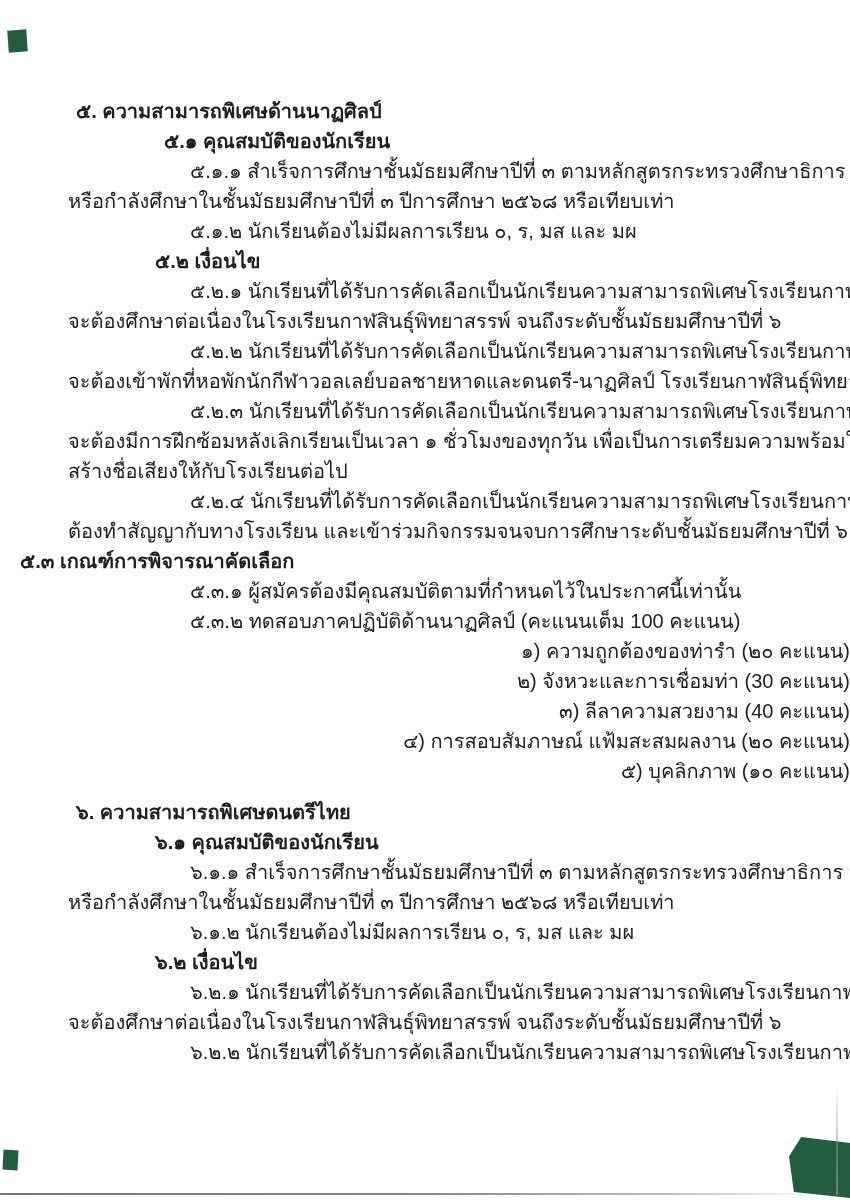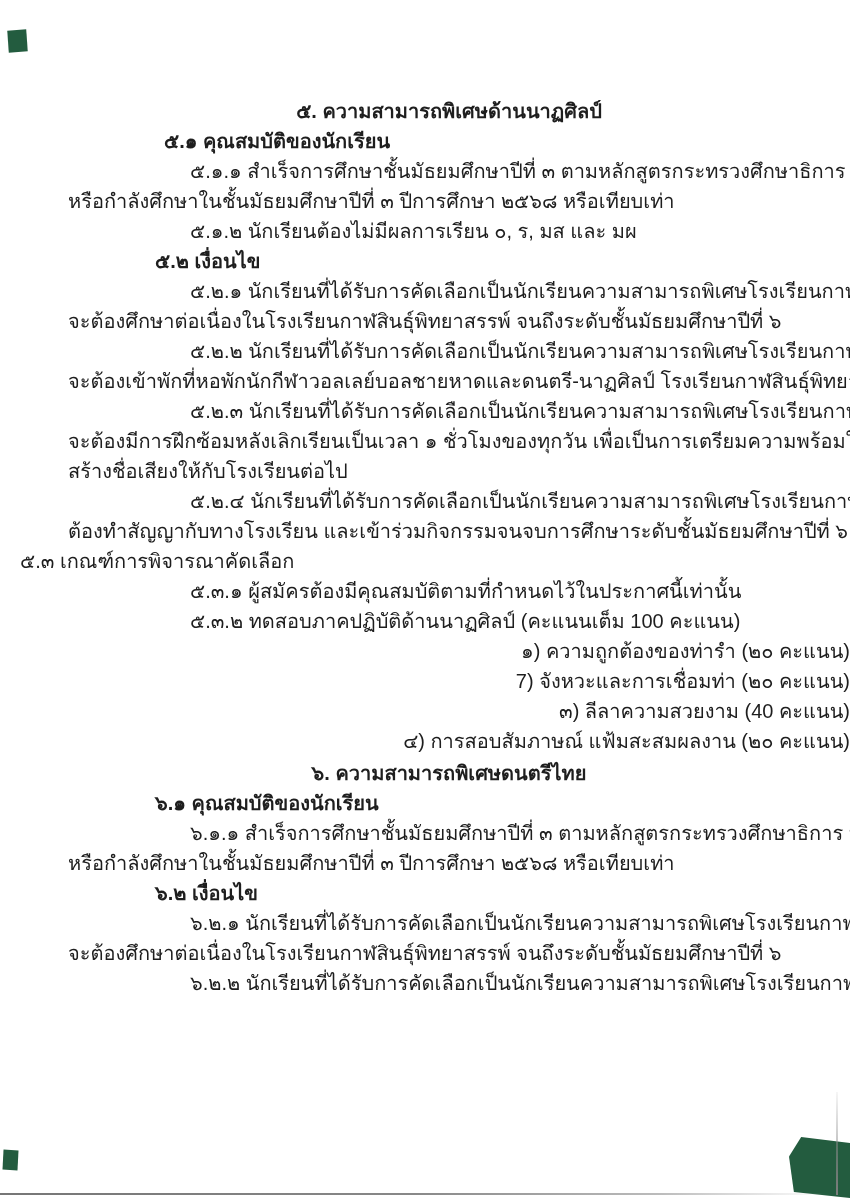--- a/index.html
+++ b/index.html
@@ -11,26 +11,26 @@
     overflow:hidden;
     font-family:"Liberation Sans","DejaVu Sans",sans-serif;
   }
   .doc{position:absolute;top:96px;left:0;width:100%;}
   .line{
     height:30px;line-height:30px;
     font-size:20px;color:#1e1e1e;
     white-space:nowrap;
     -webkit-font-smoothing:antialiased;
   }
-  .indent-h1  {padding-left:48px;font-weight:bold;text-align:center;}
+  .indent-h1  {padding-left:76px;font-weight:bold;}
   .indent-h2  {padding-left:155px;font-weight:bold;}
   .indent-num {padding-left:190px;}
   .indent-cont{padding-left:68px;}
   .indent-item{padding-left:115px;text-align:right;}
-  .gap-before {margin-top:2px;}
+  .gap-before {margin-top:11px;}
 
   
   .mark-tl{position:absolute;left:8px;top:30px;width:19px;height:22px;transform:rotate(-4deg);}
   .mark-bl{position:absolute;left:3px;top:1150px;width:15px;height:20px;transform:rotate(3deg);}
   .mark-br{
     position:absolute;left:789px;top:1137px;width:61px;height:61px;
     clip-path:polygon(20% 0%,100% 10%,100% 100%,8% 90%,0% 32%);
   }
   .edge-bottom{
     position:absolute;left:0;top:1193px;width:826px;height:2px;
@@ -58,31 +58,33 @@
       <div class="line indent-h2" style="font-weight: bold;">๕.๒ เงื่อนไข</div>
       <div class="line indent-num">๕.๒.๑ นักเรียนที่ได้รับการคัดเลือกเป็นนักเรียนความสามารถพิเศษโรงเรียนกาฬสินธุ์พิทยาสรรพ์</div>
       <div class="line indent-cont">จะต้องศึกษาต่อเนื่องในโรงเรียนกาฬสินธุ์พิทยาสรรพ์ จนถึงระดับชั้นมัธยมศึกษาปีที่ ๖</div>
       <div class="line indent-num">๕.๒.๒ นักเรียนที่ได้รับการคัดเลือกเป็นนักเรียนความสามารถพิเศษโรงเรียนกาฬสินธุ์พิทยาสรรพ์</div>
       <div class="line indent-cont">จะต้องเข้าพักที่หอพักนักกีฬาวอลเลย์บอลชายหาดและดนตรี-นาฏศิลป์ โรงเรียนกาฬสินธุ์พิทยาสรรพ์</div>
       <div class="line indent-num">๕.๒.๓ นักเรียนที่ได้รับการคัดเลือกเป็นนักเรียนความสามารถพิเศษโรงเรียนกาฬสินธุ์พิทยาสรรพ์</div>
       <div class="line indent-cont">จะต้องมีการฝึกซ้อมหลังเลิกเรียนเป็นเวลา ๑ ชั่วโมงของทุกวัน เพื่อเป็นการเตรียมความพร้อมในการแข่งขัน</div>
       <div class="line indent-cont">สร้างชื่อเสียงให้กับโรงเรียนต่อไป</div>
       <div class="line indent-num">๕.๒.๔ นักเรียนที่ได้รับการคัดเลือกเป็นนักเรียนความสามารถพิเศษโรงเรียนกาฬสินธุ์พิทยาสรรพ์</div>
       <div class="line indent-cont">ต้องทำสัญญากับทางโรงเรียน และเข้าร่วมกิจกรรมจนจบการศึกษาระดับชั้นมัธยมศึกษาปีที่ ๖</div>
-      <div class="line indent-h2" style="font-weight: normal; padding-left: 20px;">๕.๓ เกณฑ์การพิจารณาคัดเลือก</div>
+      <div class="line indent-h2" style="font-weight: bold; padding-left: 20px;">๕.๓ เกณฑ์การพิจารณาคัดเลือก</div>
       <div class="line indent-num">๕.๓.๑ ผู้สมัครต้องมีคุณสมบัติตามที่กำหนดไว้ในประกาศนี้เท่านั้น</div>
       <div class="line indent-num">๕.๓.๒ ทดสอบภาคปฏิบัติด้านนาฏศิลป์ (คะแนนเต็ม 100 คะแนน)</div>
       <div class="line indent-item">๑) ความถูกต้องของท่ารำ (๒๐ คะแนน)</div>
-      <div class="line indent-item">7) จังหวะและการเชื่อมท่า (๒๐ คะแนน)</div>
+      <div class="line indent-item">๒) จังหวะและการเชื่อมท่า (30 คะแนน)</div>
       <div class="line indent-item">๓) ลีลาความสวยงาม (40 คะแนน)</div>
       <div class="line indent-item">๔) การสอบสัมภาษณ์ แฟ้มสะสมผลงาน (๒๐ คะแนน)</div>
+      <div class="line indent-item">๕) บุคลิกภาพ (๑๐ คะแนน)</div>
       <div class="line indent-h1 gap-before" style="font-weight: bold;">๖. ความสามารถพิเศษดนตรีไทย</div>
       <div class="line indent-h2" style="font-weight: bold;">๖.๑ คุณสมบัติของนักเรียน</div>
       <div class="line indent-num">๖.๑.๑ สำเร็จการศึกษาชั้นมัธยมศึกษาปีที่ ๓ ตามหลักสูตรกระทรวงศึกษาธิการ หรือเทียบเท่า</div>
       <div class="line indent-cont">หรือกำลังศึกษาในชั้นมัธยมศึกษาปีที่ ๓ ปีการศึกษา ๒๕๖๘ หรือเทียบเท่า</div>
+      <div class="line indent-num">๖.๑.๒ นักเรียนต้องไม่มีผลการเรียน ๐, ร, มส และ มผ</div>
       <div class="line indent-h2" style="font-weight: bold;">๖.๒ เงื่อนไข</div>
       <div class="line indent-num">๖.๒.๑ นักเรียนที่ได้รับการคัดเลือกเป็นนักเรียนความสามารถพิเศษโรงเรียนกาฬสินธุ์พิทยาสรรพ์</div>
       <div class="line indent-cont">จะต้องศึกษาต่อเนื่องในโรงเรียนกาฬสินธุ์พิทยาสรรพ์ จนถึงระดับชั้นมัธยมศึกษาปีที่ ๖</div>
       <div class="line indent-num">๖.๒.๒ นักเรียนที่ได้รับการคัดเลือกเป็นนักเรียนความสามารถพิเศษโรงเรียนกาฬสินธุ์พิทยาสรรพ์</div>
     </div>
 
   <div class="mark-bl" style="background: rgb(35, 92, 63);"></div>
   <div class="mark-br" style="background: rgb(35, 92, 63);"></div>
   <div class="edge-bottom"></div>
   <div class="edge-right"></div>

